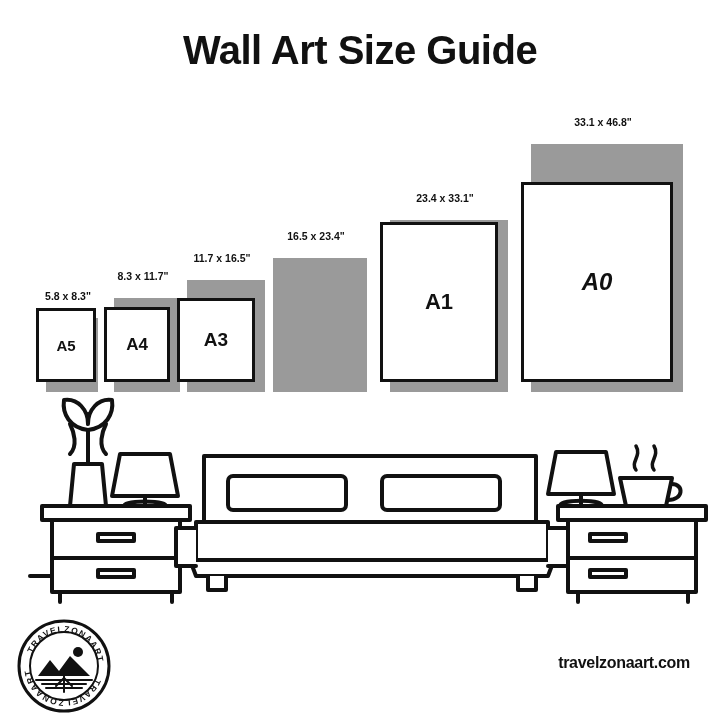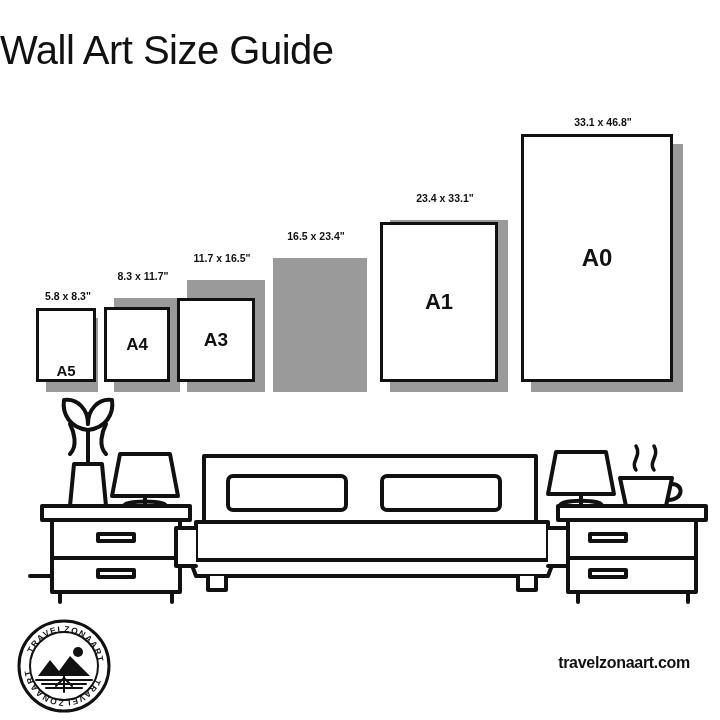--- a/index.html
+++ b/index.html
@@ -18,22 +18,23 @@
   .page {
     position: relative;
     width: 720px;
     height: 720px;
   }
   .title {
     position: absolute;
     top: 28px;
     left: 0;
     width: 720px;
+    text-align: center;
     font-size: 40px;
-    font-weight: normal;
+    font-weight: bold;
     letter-spacing: -0.5px;
     color: #111111;
   }
 
   
   .frames {
     position: absolute;
     left: 0;
     top: 110px;
     width: 720px;
@@ -112,21 +113,21 @@
 <body>
 
 <div class="page">
 
   <div class="title">Wall Art Size Guide</div>
 
   <div class="frames">
       <div class="frame-wrap" style="left: 36px; bottom: 18px; width: 64px; height: 100px;">
         <div class="frame-dims" style="bottom: 80px; left: -6px; width: 76px;">5.8 x 8.3"</div>
         <div class="frame-shadow" style="left: 10px; bottom: -10px; width: 52px; height: 74px;"></div>
-        <div class="frame-box" style="width: 60px; height: 74px; align-items: flex-end;">
+        <div class="frame-box" style="width: 60px; height: 74px;">
           <span class="frame-label" style="font-size: 15px;">A5</span>
         </div>
       </div>
       <div class="frame-wrap" style="left: 104px; bottom: 18px; width: 78px; height: 120px;">
         <div class="frame-dims" style="bottom: 100px; left: -6px; width: 90px;">8.3 x 11.7"</div>
         <div class="frame-shadow" style="left: 10px; bottom: -10px; width: 66px; height: 94px;"></div>
         <div class="frame-box" style="width: 66px; height: 75px;">
           <span class="frame-label" style="font-size: 17px;">A4</span>
         </div>
       </div>
@@ -144,21 +145,21 @@
       <div class="frame-wrap" style="left: 380px; bottom: 18px; width: 130px; height: 198px;">
         <div class="frame-dims" style="bottom: 178px; left: -6px; width: 142px;">23.4 x 33.1"</div>
         <div class="frame-shadow" style="left: 10px; bottom: -10px; width: 118px; height: 172px;"></div>
         <div class="frame-box" style="width: 118px; height: 160px;">
           <span class="frame-label" style="font-size: 22px;">A1</span>
         </div>
       </div>
       <div class="frame-wrap" style="left: 521px; bottom: 18px; width: 164px; height: 274px;">
         <div class="frame-dims" style="bottom: 254px; left: -6px; width: 176px;">33.1 x 46.8"</div>
         <div class="frame-shadow" style="left: 10px; bottom: -10px; width: 152px; height: 248px;"></div>
-        <div class="frame-box" style="width: 152px; height: 248px;">
+        <div class="frame-box" style="width: 152px; height: 200px; font-style: italic;">
           <span class="frame-label" style="font-size: 24px;">A0</span>
         </div>
       </div>
     </div>
 
   <div class="scene">
     <svg width="720" height="225" viewBox="0 0 720 225">
       <g fill="none" stroke="#111111" stroke-width="4" stroke-linejoin="round" stroke-linecap="round">
 
         <line x1="30" y1="196" x2="60" y2="196"></line>

